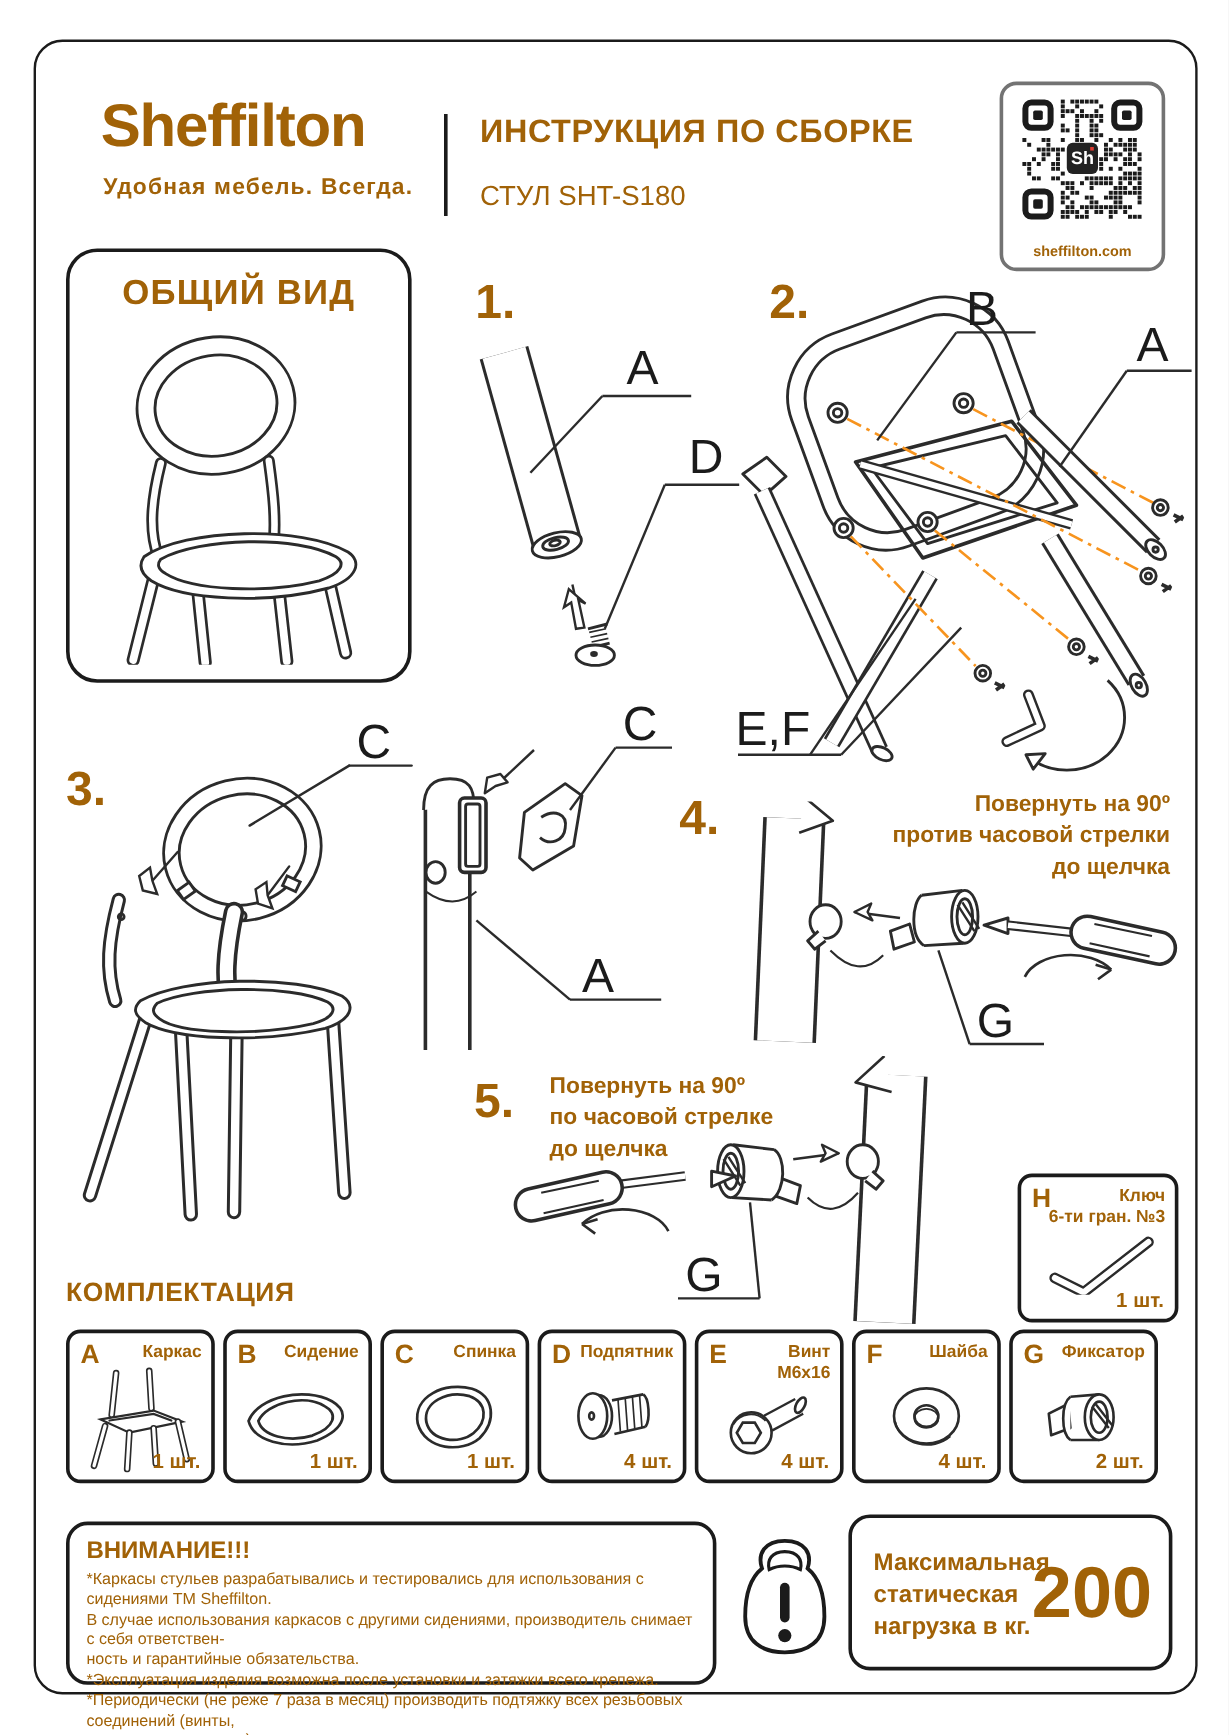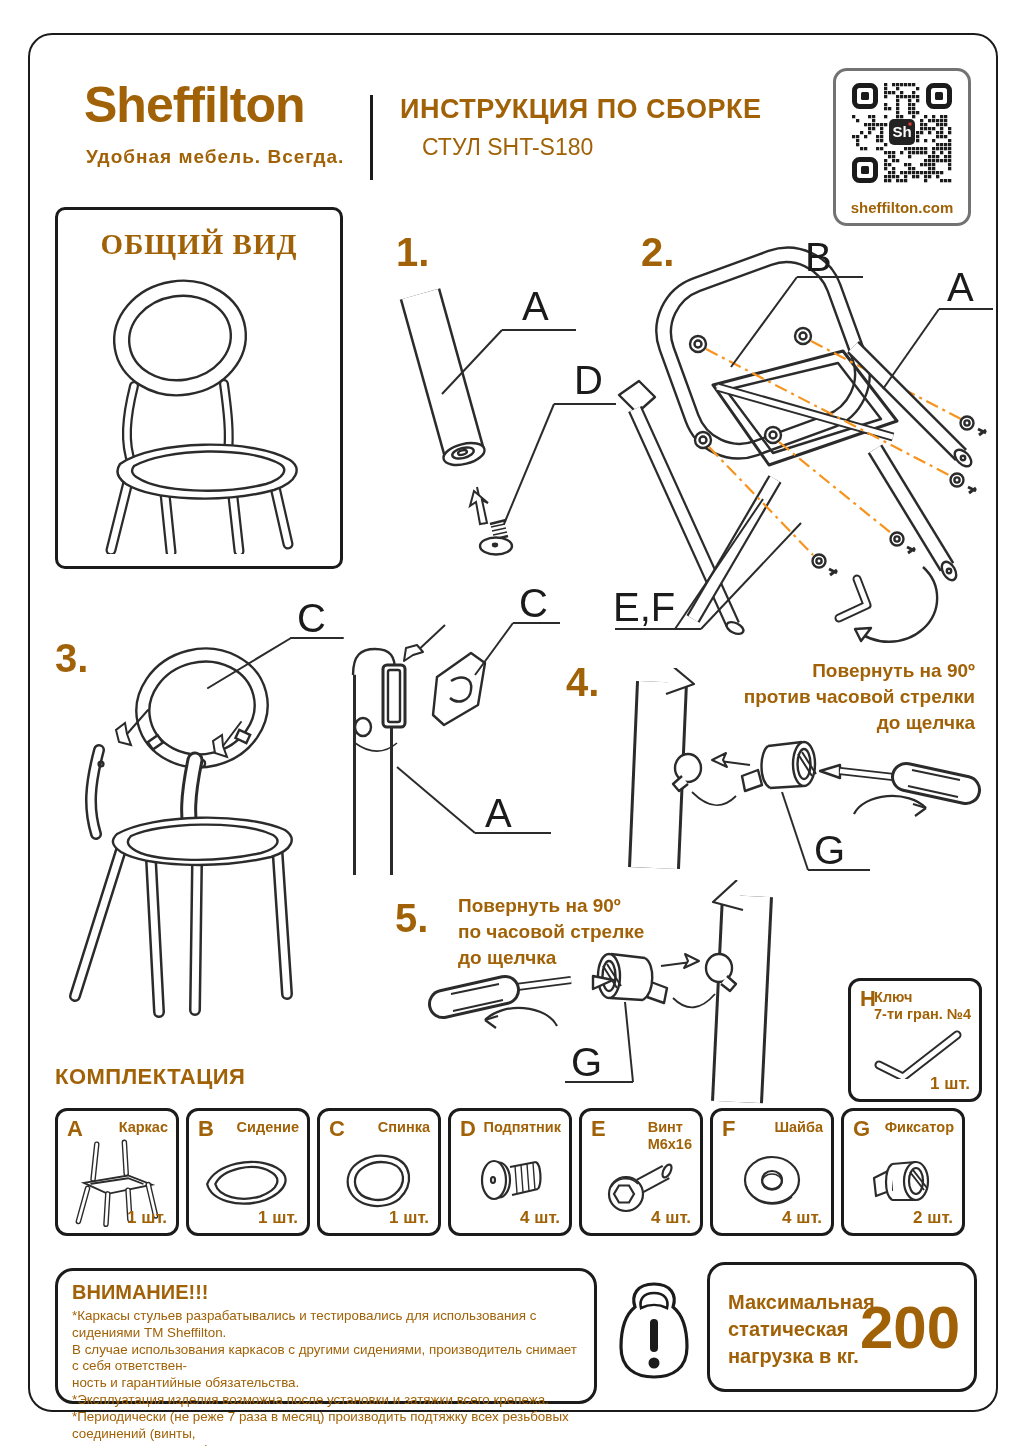--- a/index.html
+++ b/index.html
@@ -6,35 +6,35 @@
   .page{position:relative;width:1024px;height:1446px;background:#ffffff;overflow:hidden;
         font-family:"Liberation Sans",sans-serif;color:#a16207;}
   .abs{position:absolute;}
   .frame{position:absolute;left:28px;top:33px;width:966px;height:1375px;
          border:2px solid #1b1b1b;border-radius:24px;}
   
   .logo{left:84px;top:76px;font-size:50px;font-weight:bold;letter-spacing:-1px;}
   .tagline{left:86px;top:146px;font-size:19px;font-weight:bold;letter-spacing:1px;}
   .hdr-divider{left:370px;top:95px;width:3px;height:85px;background:#1b1b1b;}
   .doc-title{left:400px;top:94px;font-size:27px;font-weight:bold;letter-spacing:.5px;}
-  .doc-subtitle{left:400px;top:134px;font-size:23px;margin-left:22px;}
+  .doc-subtitle{left:400px;top:150px;font-size:23px;}
   .qr-box{left:833px;top:68px;width:132px;height:152px;border:3px solid #737373;border-radius:14px;background:#fff;}
-  .qr-caption{position:absolute;left:0;right:0;bottom:7px;text-align:center;font-size:15px;font-weight:bold;}
+  .qr-caption{position:absolute;left:0;right:0;bottom:7px;text-align:center;font-size:12px;font-weight:bold;}
   
-  .overview-box{left:55px;top:207px;width:282px;height:356px;border:3px solid #1b1b1b;border-radius:10px;font-family:Liberation Serif, serif;}
+  .overview-box{left:55px;top:207px;width:282px;height:356px;border:3px solid #1b1b1b;border-radius:26px;}
   .overview-title{position:absolute;left:0;right:0;top:18px;text-align:center;font-size:29px;font-weight:bold;letter-spacing:1px;}
   
   .step-num{font-size:40px;font-weight:bold;}
   .note{font-size:19px;font-weight:bold;line-height:26px;}
   .note.right{text-align:right;}
   
   .kit-title{left:55px;top:1064px;font-size:22px;font-weight:bold;letter-spacing:.5px;}
   .part-box{position:absolute;top:1108px;width:124px;height:128px;border:3px solid #1b1b1b;border-radius:12px;background:#fff;box-sizing:border-box;}
   .pletter{position:absolute;left:9px;top:5px;font-size:22px;font-weight:bold;}
-  .pname{position:absolute;right:8px;top:8px;font-size:14.5px;font-weight:bold;text-align:left;line-height:17px;}
+  .pname{position:absolute;right:8px;top:8px;font-size:14.5px;font-weight:bold;text-align:right;line-height:17px;}
   .pqty{position:absolute;right:9px;bottom:5px;font-size:17px;font-weight:bold;}
   .picon{position:absolute;left:50%;top:57%;transform:translate(-50%,-50%);}
   .tool-box{left:848px;top:978px;width:134px;height:124px;border:3px solid #1b1b1b;border-radius:12px;box-sizing:border-box;}
   
   .warn-box{left:55px;top:1268px;width:542px;height:136px;border:3px solid #1b1b1b;border-radius:18px;box-sizing:border-box;padding:10px 14px;}
   .warn-title{font-size:20px;font-weight:bold;margin-bottom:4px;}
   .warn-line{font-size:13.4px;line-height:16.8px;}
   .load-box{left:707px;top:1262px;width:270px;height:130px;border:3px solid #1b1b1b;border-radius:18px;box-sizing:border-box;}
   .load-label{position:absolute;left:18px;top:24px;font-size:20px;font-weight:bold;line-height:27px;}
   .load-value{position:absolute;right:14px;top:50%;transform:translateY(-50%);font-size:60px;font-weight:bold;}
@@ -593,21 +593,21 @@
           <path d="M218,202 L210,122"></path>
       </g>
     </g>
     <text class="dlabel" x="156" y="196">G</text>
   </svg>
 
   <div class="abs tool-box">
     <div class="pletter">H</div>
     <div class="pname">
       <div>Ключ</div>
-      <div>7-ти гран. №4</div>
+      <div>6-ти гран. №3</div>
     </div>
     <svg class="abs" style="left:18px;top:48px" width="98" height="50" viewBox="0 0 98 50">
       <path d="M10,36 L34,48 L88,6" stroke="#2b2b2b" stroke-width="9" fill="none" stroke-linecap="round" stroke-linejoin="round"></path>
       <path d="M10,36 L34,48 L88,6" stroke="#fff" stroke-width="5" fill="none" stroke-linecap="round" stroke-linejoin="round"></path>
     </svg>
     <div class="pqty">1 шт.</div>
   </div>
 
   <div class="abs kit-title">КОМПЛЕКТАЦИЯ</div>
 

